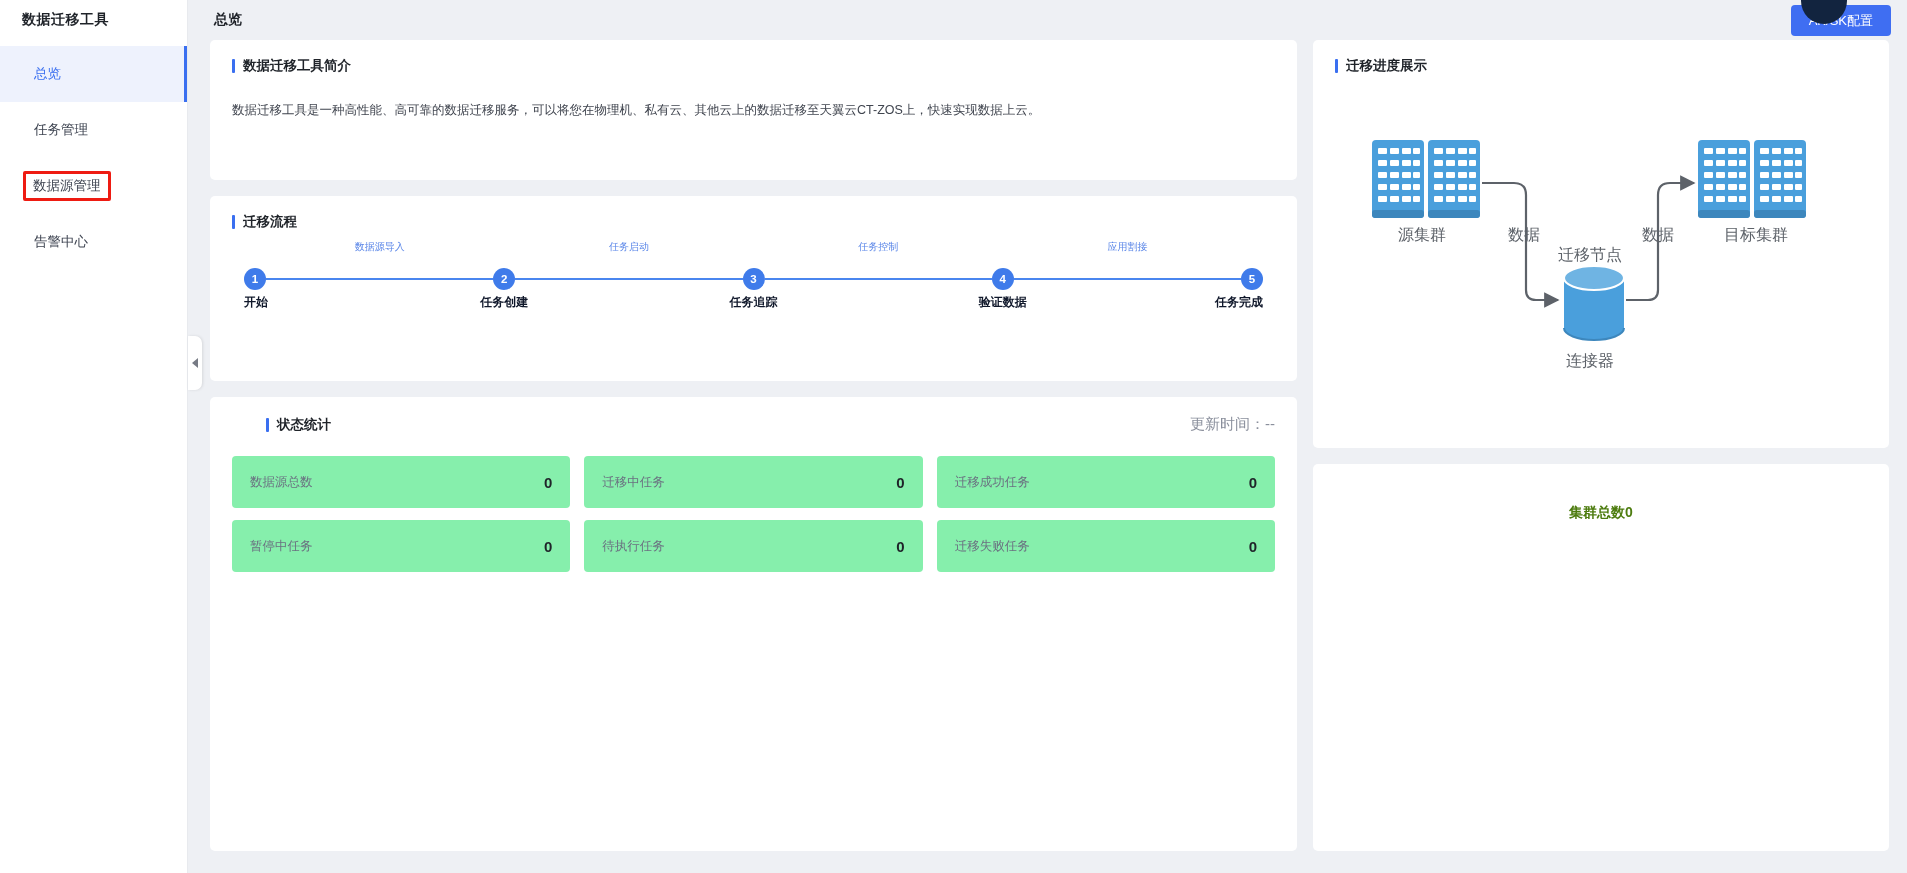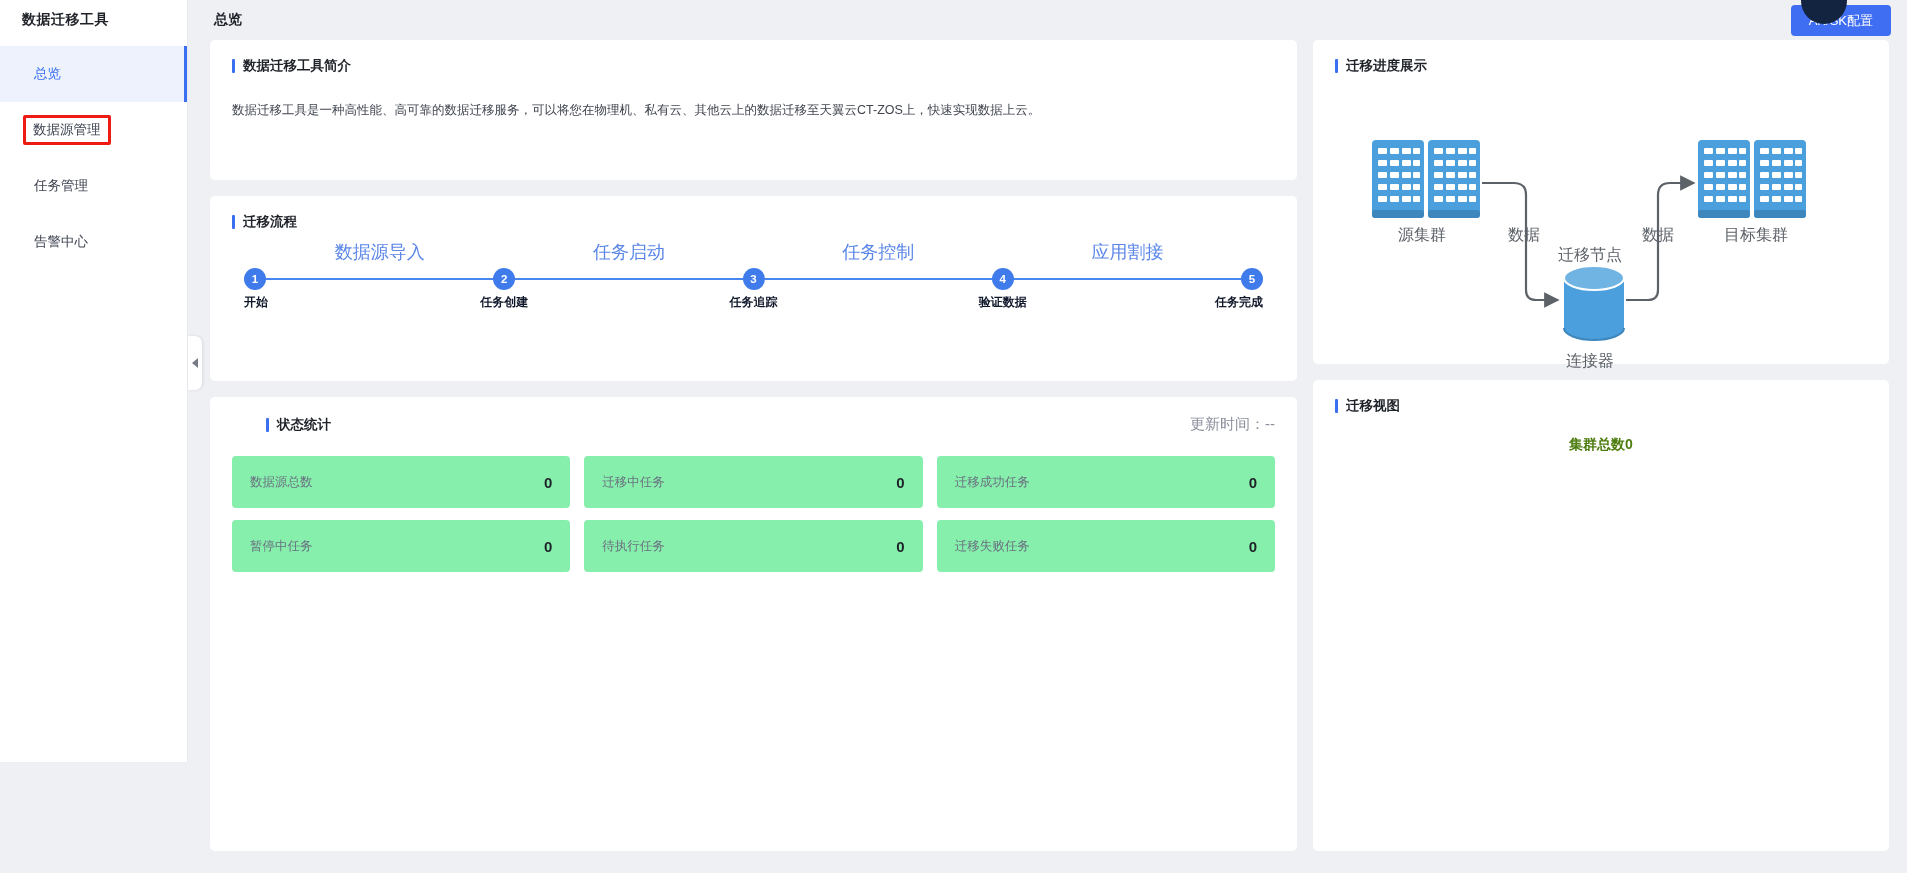--- a/index.html
+++ b/index.html
@@ -6,21 +6,21 @@
   html, body {
     width: 1907px; height: 873px;
     font-family: "Liberation Sans", "DejaVu Sans", sans-serif;
     background: #eef0f4;
     overflow: hidden;
   }
   .app { display: flex; width: 1907px; height: 873px; position: relative; }
 
   
   .sidebar {
-    width: 188px; min-width: 188px; height: 762px;
+    width: 188px; min-width: 188px; height: 873px;
     background: #ffffff;
     border-right: 1px solid #e8eaee;
     position: relative;
     z-index: 5;
   }
   .brand {
     height: 40px; display: flex; align-items: center;
     padding-left: 22px;
     font-size: 14px; font-weight: bold; color: #1f2329;
     letter-spacing: .5px;
@@ -133,21 +133,21 @@
   .step-node {
     width: 22px; height: 22px; min-width: 22px; border-radius: 50%;
     background: #3f7bea; color: #fff;
     font-size: 11.5px; font-weight: bold;
     display: flex; align-items: center; justify-content: center;
     position: relative; z-index: 2;
   }
   .seg { flex: 1; height: 2px; background: #4a86ef; position: relative; }
   .seg-label {
     position: absolute; left: 50%; transform: translateX(-50%);
-    top: -38px; font-size: 18px; color: #5a86e8; white-space: nowrap;
+    top: -38px; font-size: 10px; color: #5a86e8; white-space: nowrap;
   }
   .node-label {
     position: absolute; top: 26px; left: 50%; transform: translateX(-50%);
     font-size: 12px; color: #0f172a; white-space: nowrap;
   }
   .node-label.first { left: 0; transform: none; }
   .node-label.last { left: auto; right: 0; transform: none; }
 
   
   .card-stats { flex: 1; min-height: 0; }
@@ -158,21 +158,21 @@
   }
   .stat-tile {
     background: #86efac; border-radius: 4px;
     height: 52px; display: flex; align-items: center;
     padding: 0 18px;
   }
   .stat-label { font-size: 12.5px; color: #6a7080; }
   .stat-value { margin-left: auto; font-size: 15px; font-weight: bold; color: #1f2329; }
 
   
-  .card-progress { height: 324px; }
+  .card-progress { height: 408px; }
   .card-view { flex: 1; min-height: 0; }
   .view-total {
     margin-top: 22px; text-align: center;
     font-size: 14px; font-weight: bold; color: #4d7c0f;
   }
 
   
   .diagram { position: relative; width: 100%; height: 320px; margin-top: 4px; }
   .diagram svg { width: 100%; height: 100%; display: block; }
 </style>
@@ -180,25 +180,25 @@
 <body>
 
 <div class="app">
 
   <aside class="sidebar">
     <div class="brand">数据迁移工具</div>
     <nav class="nav">
       <div class="nav-item active">
         <span class="nav-label-box">总览</span>
       </div>
+      <div class="nav-item">
+        <span class="nav-label-box">任务管理</span>
+      </div>
       <div class="nav-item annotated">
         <span class="nav-label-box">数据源管理</span>
-      </div>
-      <div class="nav-item">
-        <span class="nav-label-box">任务管理</span>
       </div>
       <div class="nav-item">
         <span class="nav-label-box">告警中心</span>
       </div>
     </nav>
   </aside>
 
   <div class="collapse-handle">
     <span class="tri"></span>
   </div>
@@ -371,21 +371,20 @@
               <text x="388" y="162" font-size="16" fill="#5d6269" font-family="Liberation Sans, sans-serif">目标集群</text>
               <text x="172" y="162" font-size="16" fill="#5d6269" font-family="Liberation Sans, sans-serif">数据</text>
               <text x="306" y="162" font-size="16" fill="#5d6269" font-family="Liberation Sans, sans-serif">数据</text>
               <text x="222" y="182" font-size="16" fill="#5d6269" font-family="Liberation Sans, sans-serif">迁移节点</text>
               <text x="230" y="288" font-size="16" fill="#5d6269" font-family="Liberation Sans, sans-serif">连接器</text>
             </svg>
           </div>
         </section>
 
         <section class="card card-view">
-          <div class="card-title">迁移视图</div>
           <div class="view-total">集群总数0</div>
         </section>
 
       </div>
 
     </div>
   </div>
 </div>
 
 </body></html>

